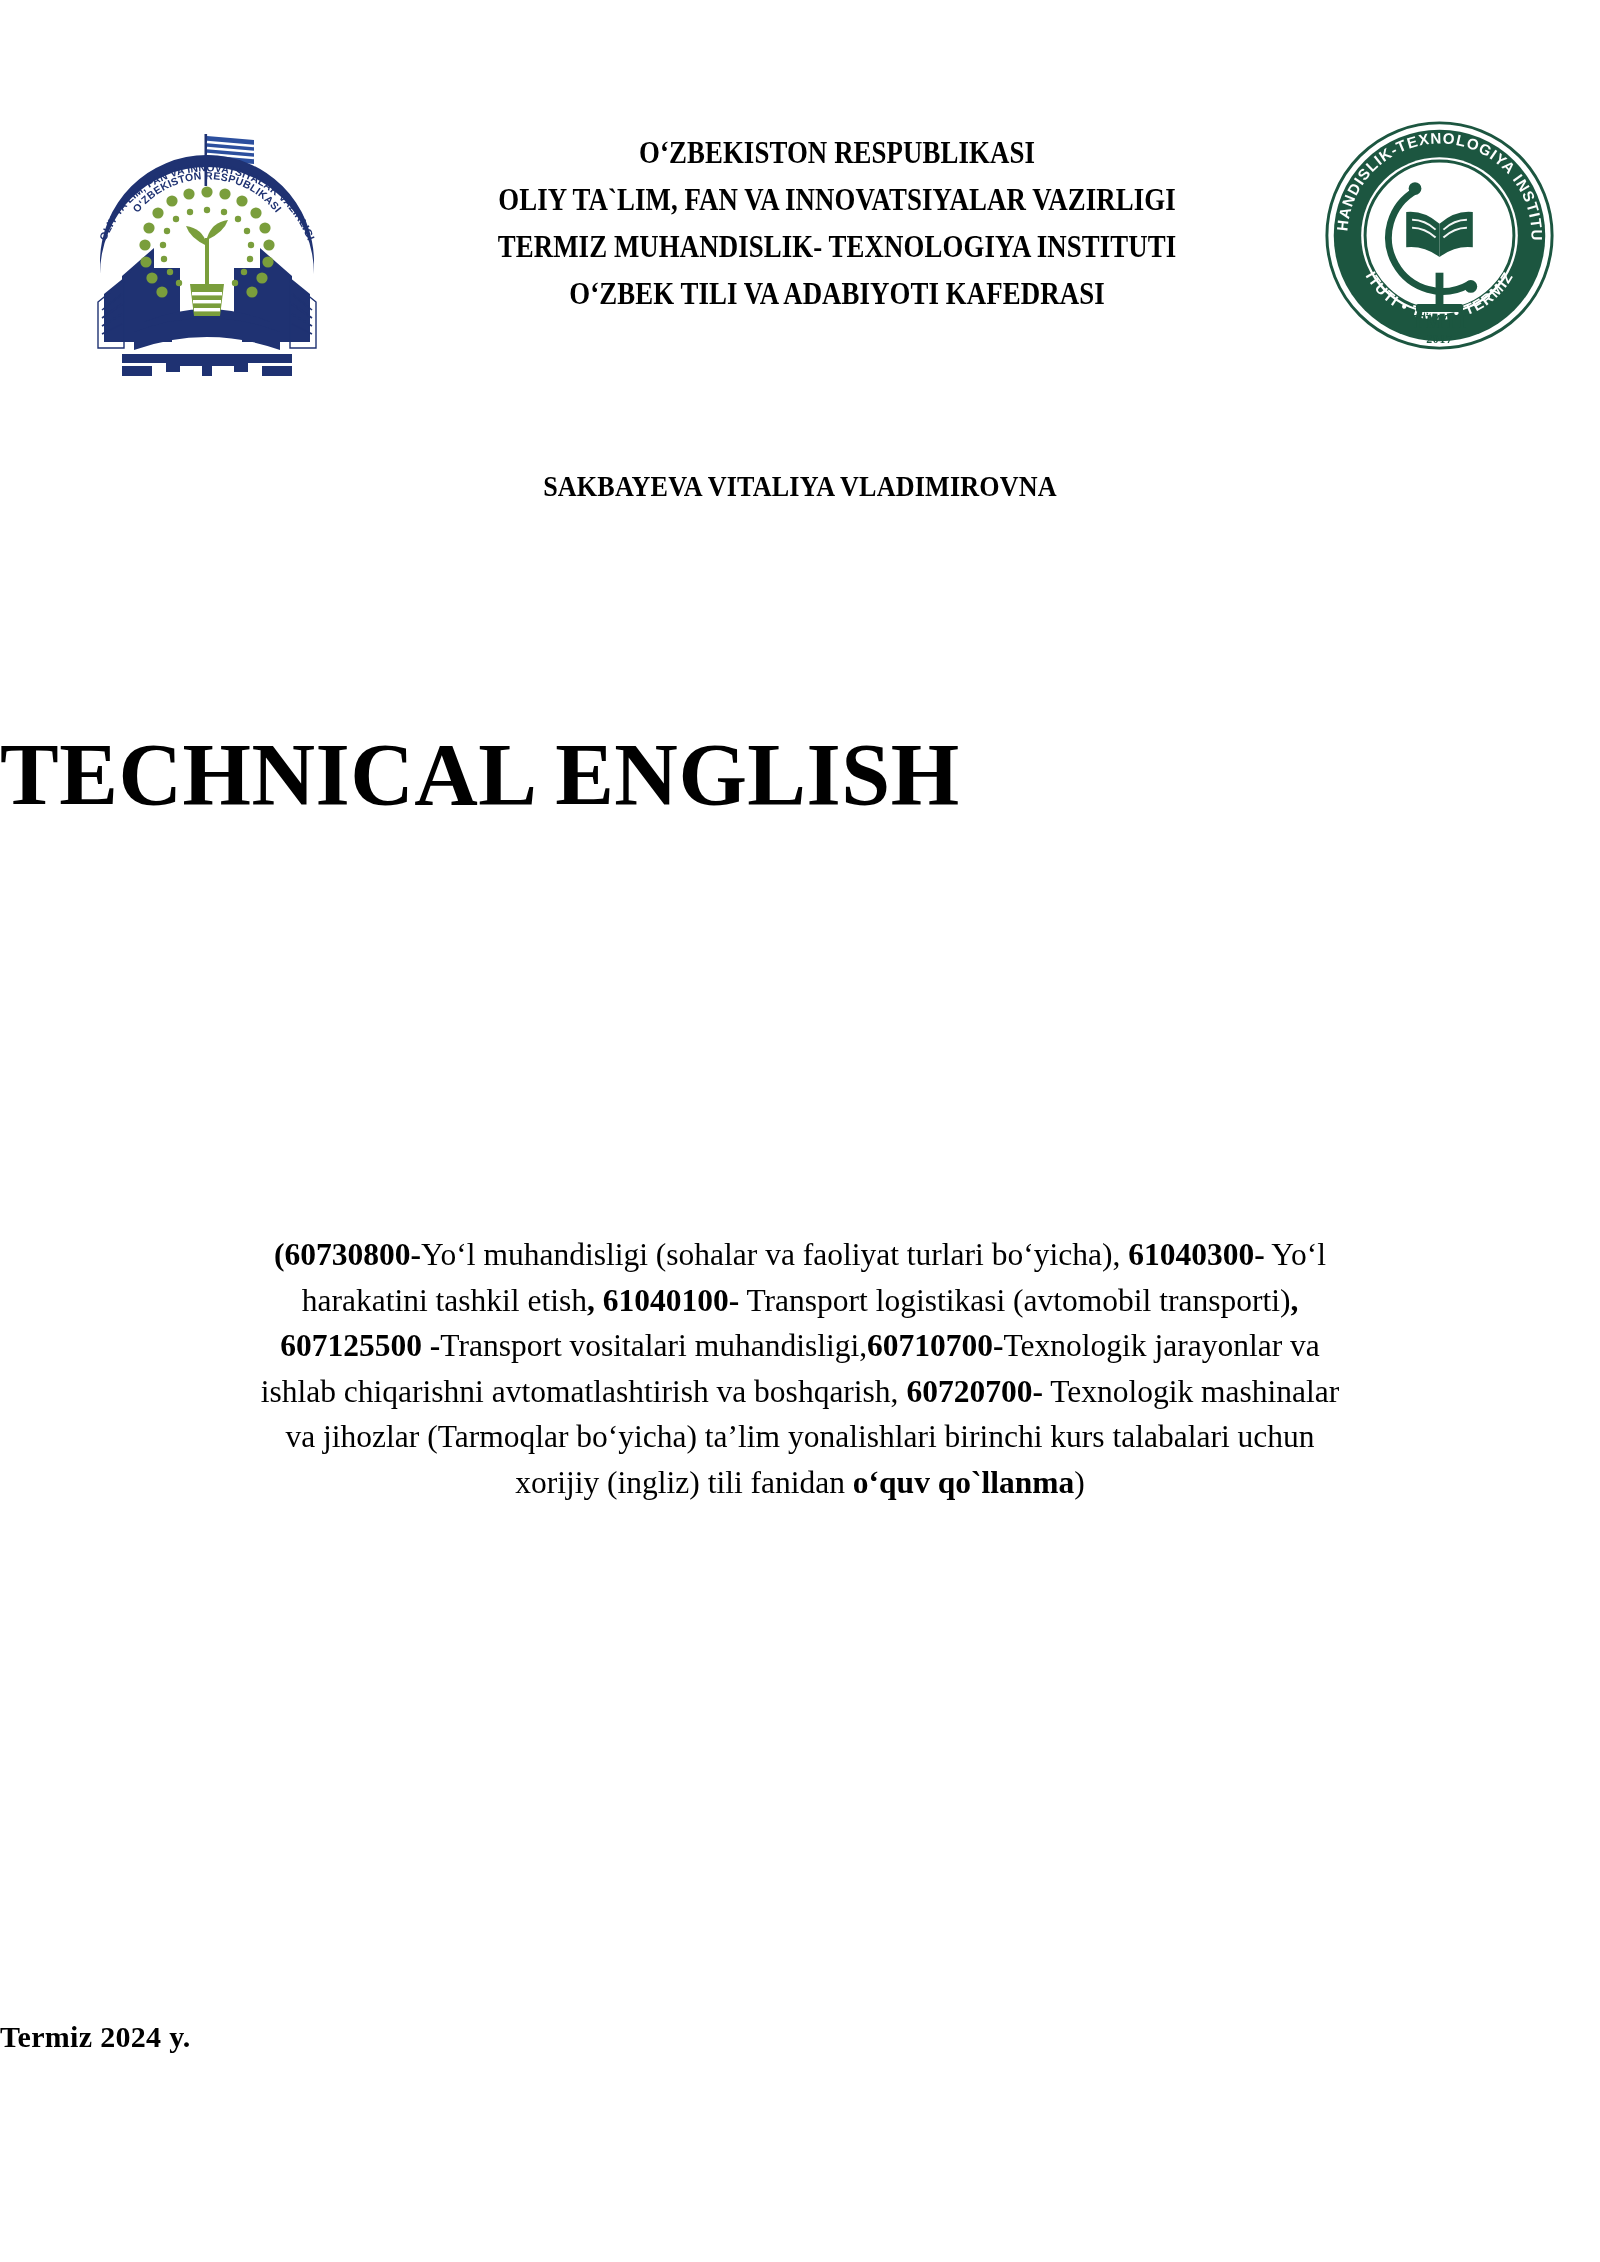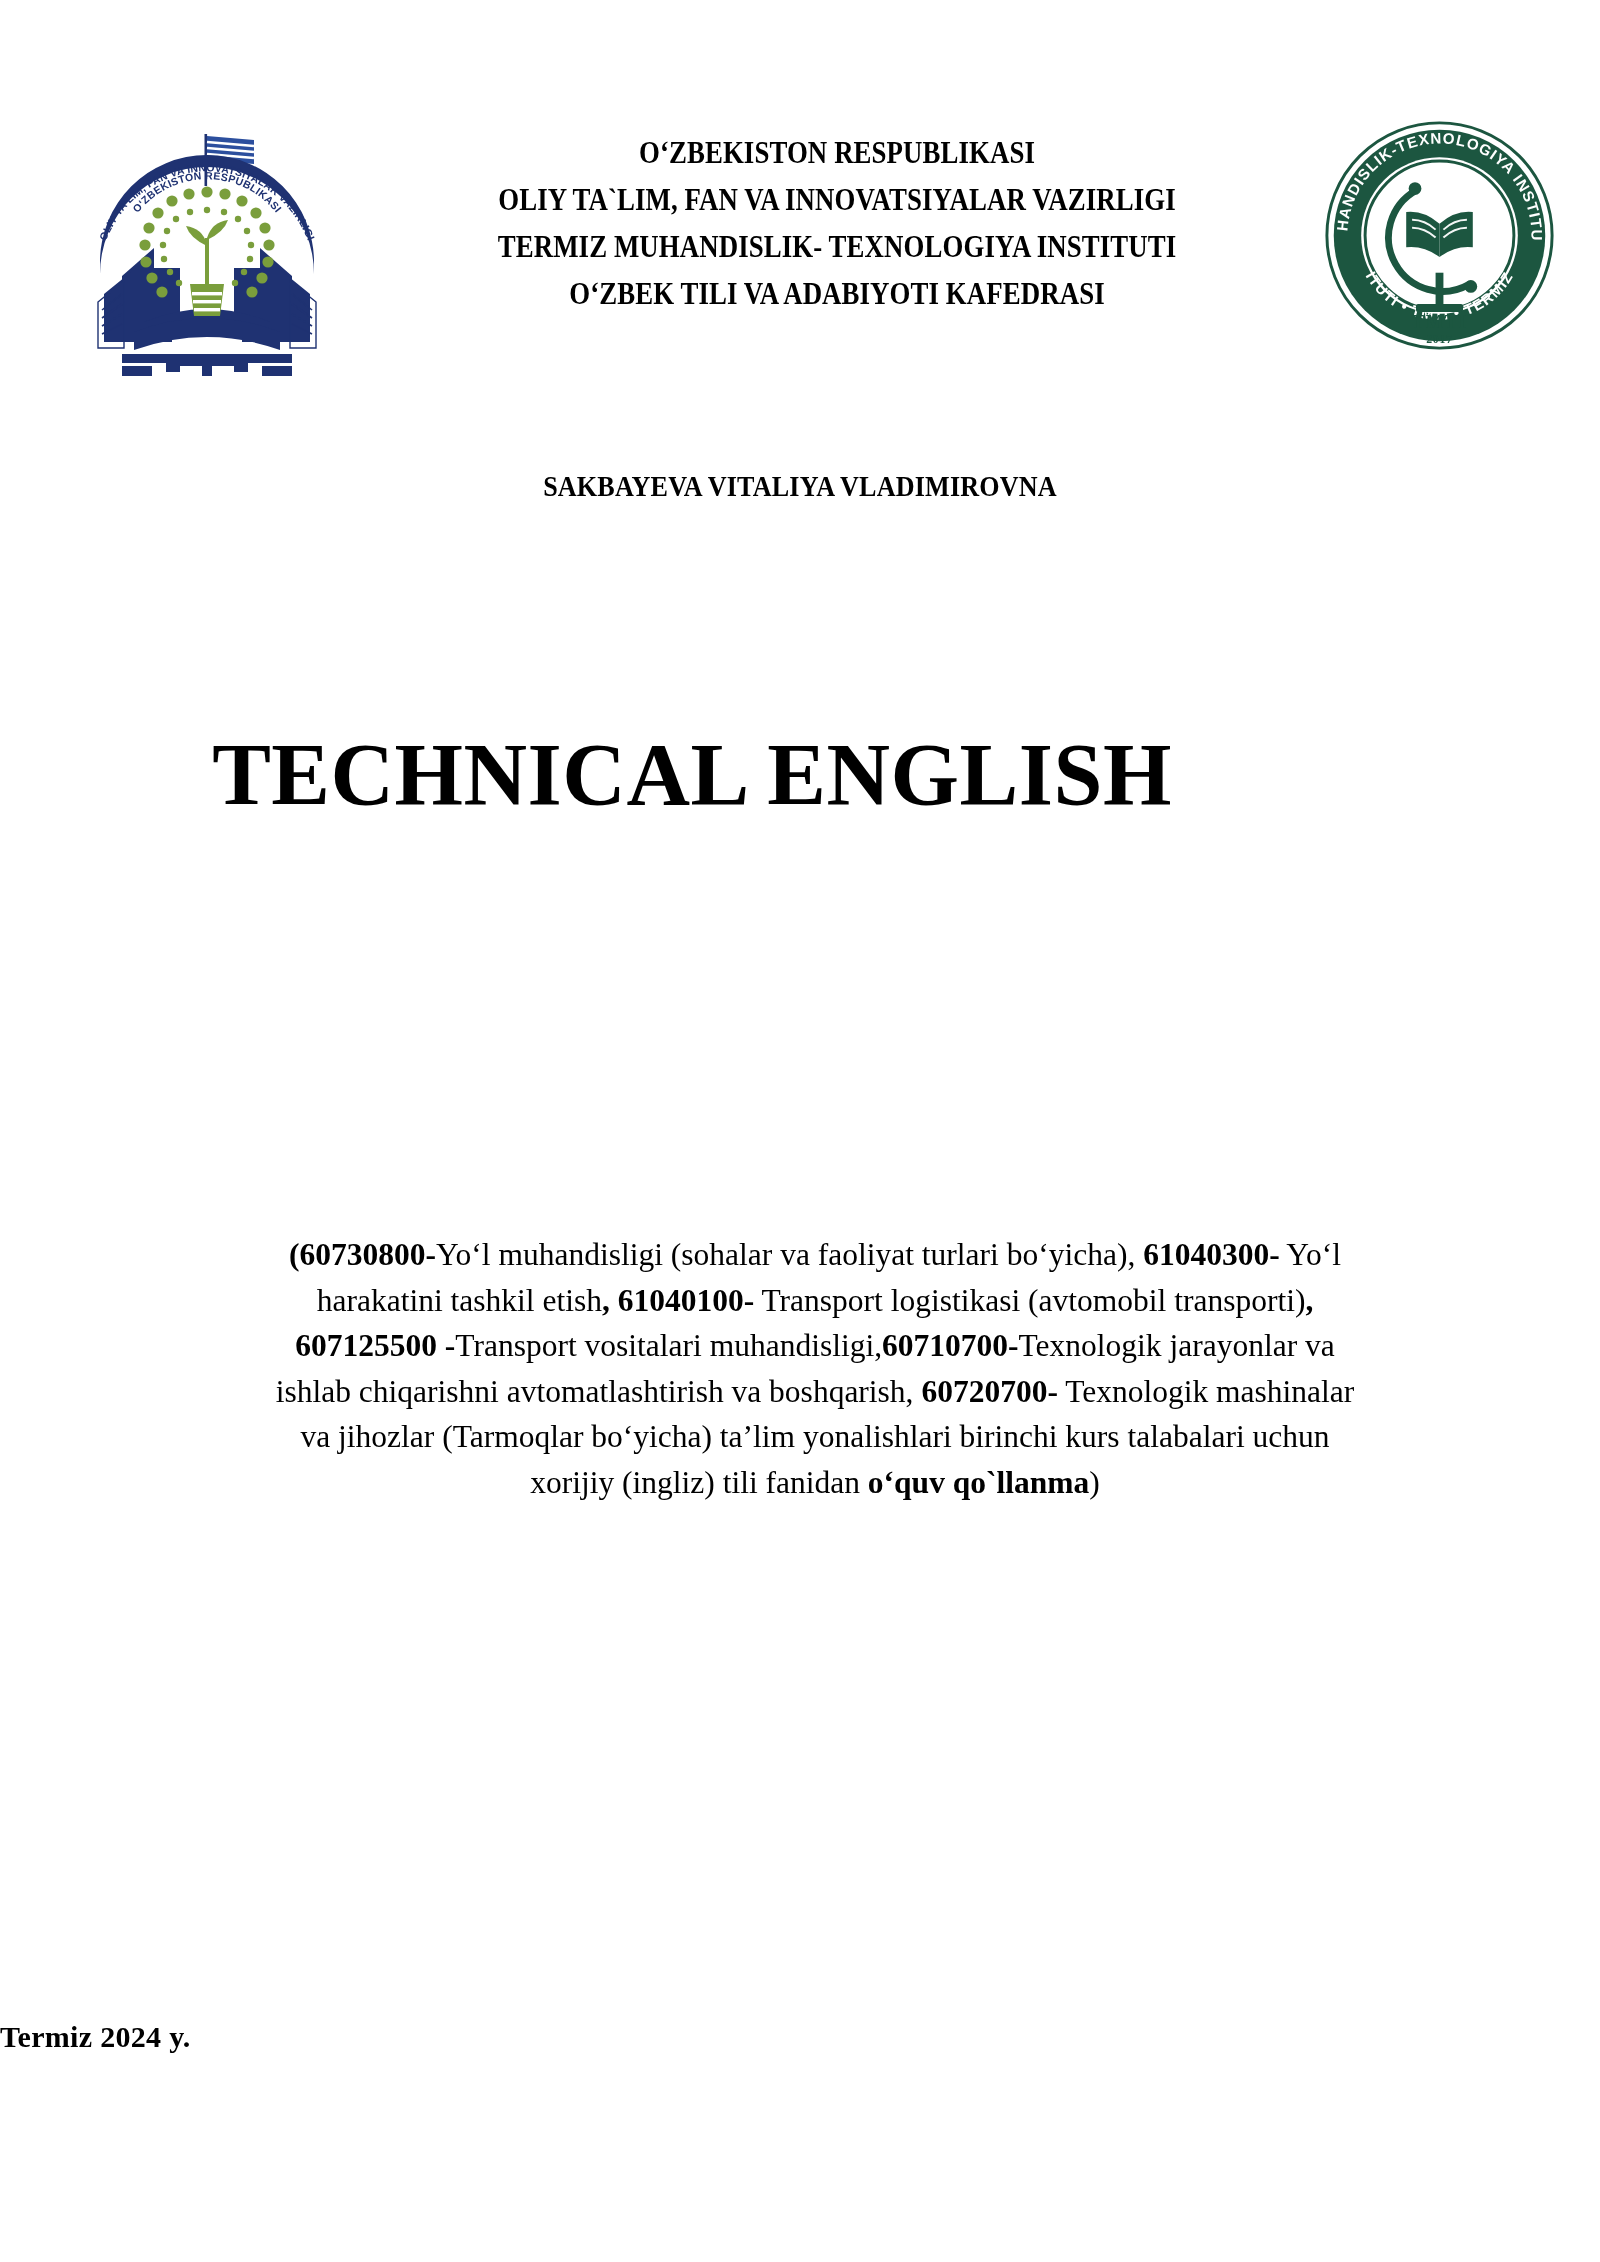--- a/index.html
+++ b/index.html
@@ -78,40 +78,39 @@
     letter-spacing: 0.2px;
     transform: scaleX(0.9);
   }
 
   
   .title {
     position: absolute;
     left: 0;
     top: 718px;
     width: 1384px;
-    text-align: center;
+    text-align: left;
     font-family: "Liberation Serif", "DejaVu Serif", serif;
     font-weight: bold;
     font-size: 88px;
     line-height: 113px;
     letter-spacing: 0.5px;
   }
   .title .tline { display: block; }
 
   
   .description {
     position: absolute;
     left: 255px;
     top: 1232px;
     width: 1090px;
     text-align: center;
     font-family: "Liberation Serif", "DejaVu Serif", serif;
     font-size: 31.5px;
     line-height: 45.5px;
-    margin-left: 15px;
   }
   .description b { font-weight: bold; }
 
   
   .footer {
     position: absolute;
     left: 0;
     top: 2020px;
     width: 1600px;
     text-align: left;

